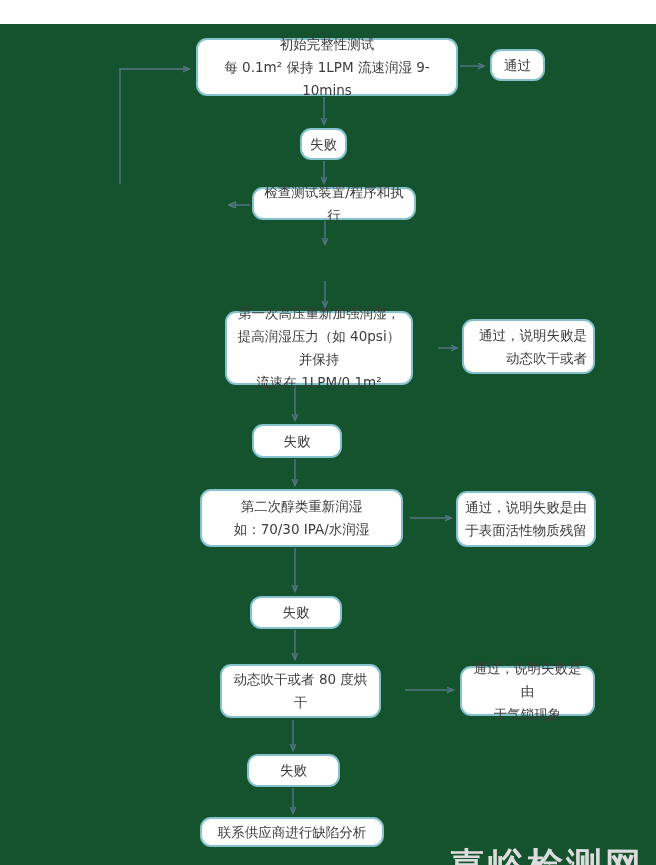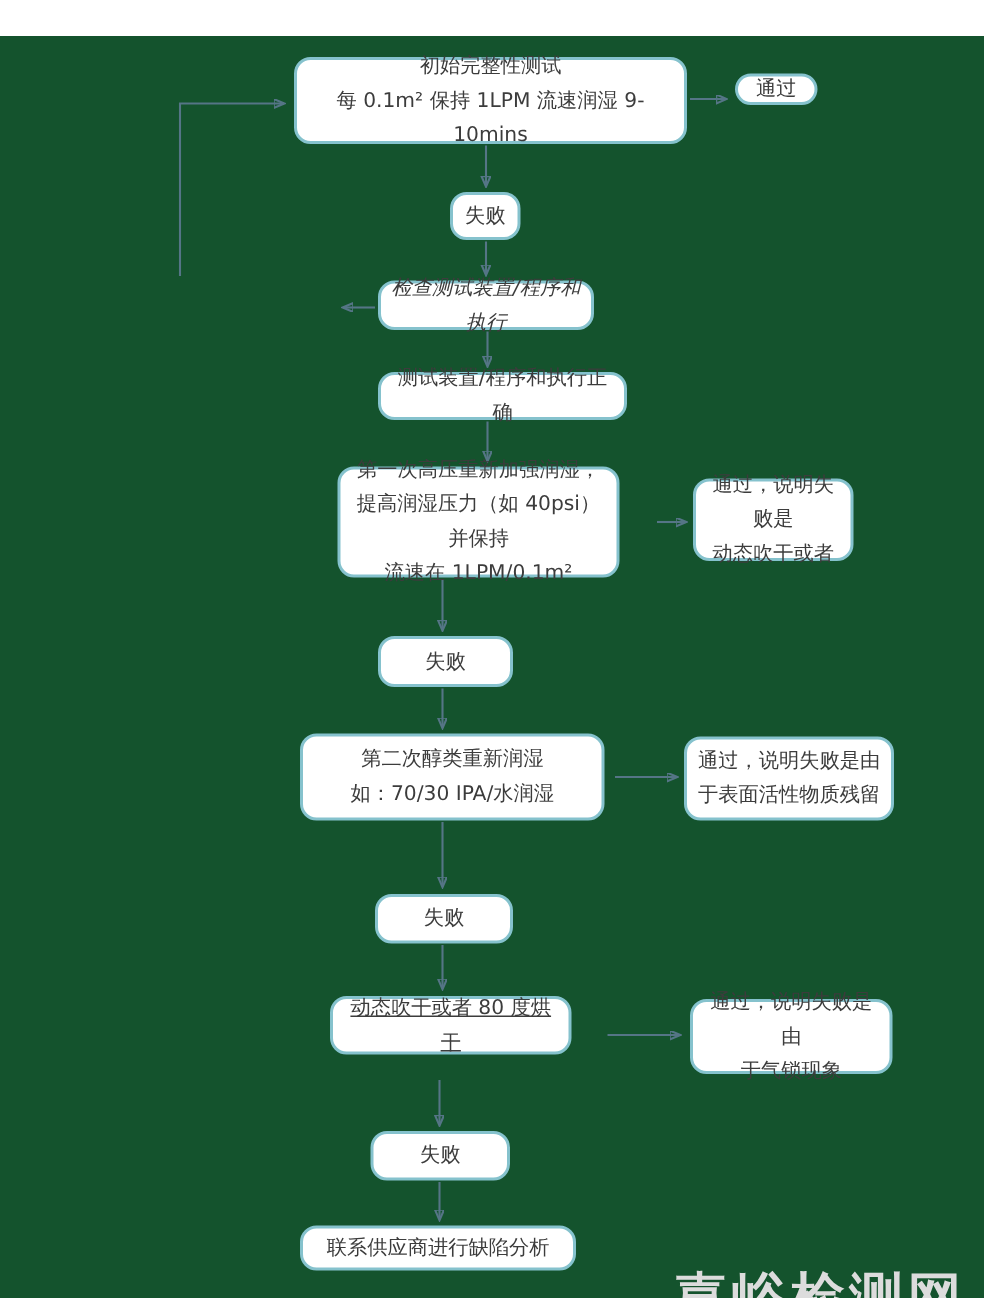--- a/index.html
+++ b/index.html
@@ -89,44 +89,41 @@
     <line x1="405" y1="666" x2="453" y2="666" marker-end="url(#ah)"></line>
     <line x1="293" y1="696" x2="293" y2="726" marker-end="url(#ah)"></line>
     <line x1="293" y1="764" x2="293" y2="789" marker-end="url(#ah)"></line>
   </svg>
 
   <div class="node" style="left:196px; top:14px; width:262px; height:58px;">
     <span>初始完整性测试</span>
     <span>每 0.1m² 保持 1LPM 流速润湿 9-10mins</span>
   </div>
 
-  <div class="node" style="left:490px; top:25px; width:55px; height:21px;">
+  <div class="node" style="left:490px; top:25px; width:55px; height:32px;">
     <span>通过</span>
   </div>
 
   <div class="node" style="left:300px; top:104px; width:47px; height:32px;">
     <span>失败</span>
   </div>
 
-  <div class="node" style="left:252px; top:163px; width:144px; height:33px;font-style:italic;">
+  <div class="node" style="left:252px; top:163px; width:164px; height:33px;">
     <span>检查测试装置/程序和执行</span>
   </div>
 
 
-  <div class="node" style="left:252px; top:224px; width:166px; height:32px;">
-    <span>测试装置/程序和执行正确</span>
-  </div>
 
   <div class="node" style="left:225px; top:287px; width:188px; height:74px;">
     <span>第一次高压重新加强润湿，</span>
     <span>提高润湿压力（如 40psi）并保持</span>
     <span>流速在 1LPM/0.1m²</span>
   </div>
 
-  <div class="node" style="left:462px; top:295px; width:107px; height:55px;">
+  <div class="node" style="left:462px; top:295px; width:133px; height:55px;align-items:flex-end;">
     <span>通过，说明失败是</span>
     <span>动态吹干或者</span>
   </div>
 
   <div class="node" style="left:252px; top:400px; width:90px; height:34px;">
     <span>失败</span>
   </div>
 
   <div class="node" style="left:200px; top:465px; width:203px; height:58px;">
     <span>第二次醇类重新润湿</span>
@@ -135,21 +132,21 @@
 
   <div class="node" style="left:456px; top:467px; width:140px; height:56px;">
     <span>通过，说明失败是由</span>
     <span>于表面活性物质残留</span>
   </div>
 
   <div class="node" style="left:250px; top:572px; width:92px; height:33px;">
     <span>失败</span>
   </div>
 
-  <div class="node" style="left:220px; top:640px; width:161px; height:39px;text-decoration:underline;">
+  <div class="node" style="left:220px; top:640px; width:161px; height:54px;">
     <span>动态吹干或者 80 度烘干</span>
   </div>
 
   <div class="node" style="left:460px; top:642px; width:135px; height:50px;">
     <span>通过，说明失败是由</span>
     <span>于气锁现象</span>
   </div>
 
   <div class="node" style="left:247px; top:730px; width:93px; height:33px;">
     <span>失败</span>

